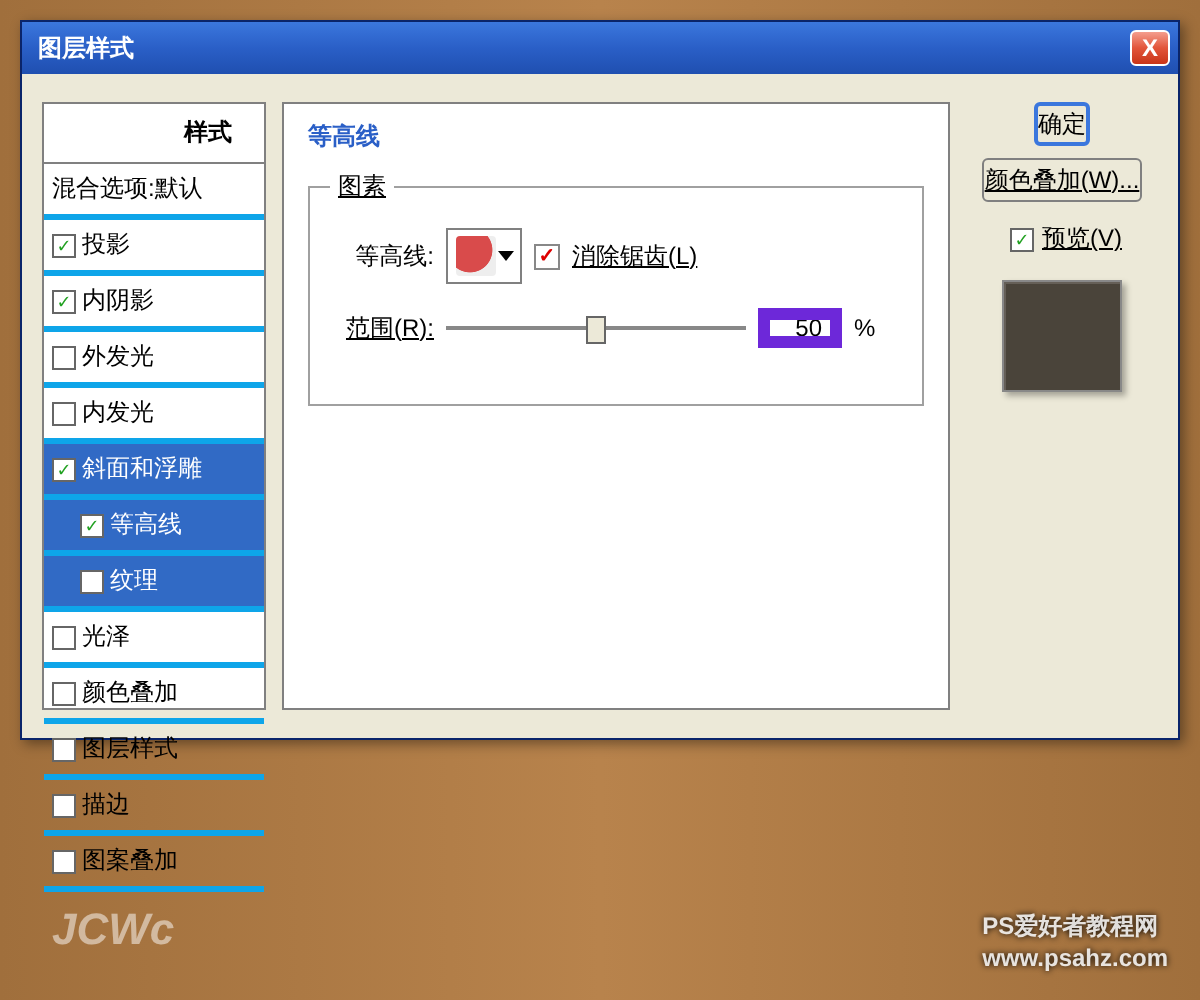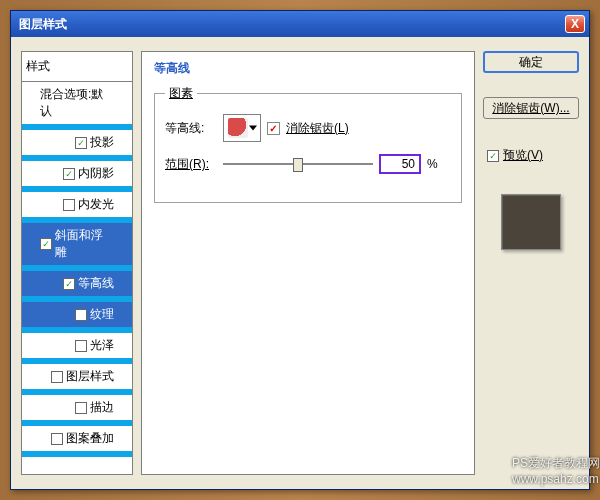--- a/index.html
+++ b/index.html
@@ -1,47 +1,47 @@
 <!DOCTYPE html>
 <html><head>
 <meta charset="utf-8">
 <style>
 * { box-sizing: border-box; margin: 0; padding: 0; font-family: "Microsoft YaHei", SimSun, sans-serif; font-size: 12px; }
 body { background: linear-gradient(90deg, #a06f3c 0%, #b8834c 50%, #a06f3c 100%); width: 600px; height: 500px; padding: 10px; position: relative; }
-.dialog { background: #ece9d8; border: 1px solid #0a246a; width: 580px; height: 480px; box-shadow: 2px 2px 6px rgba(0,0,0,0.4); }
+.dialog { background: #ece9d8; border: 1px solid #0a246a; width: 580px; height: 360px; box-shadow: 2px 2px 6px rgba(0,0,0,0.4); }
 .titlebar { background: linear-gradient(180deg, #3b77dd 0%, #2a5fc7 50%, #1f4fb0 100%); height: 26px; display: flex; align-items: center; justify-content: space-between; padding: 0 4px 0 8px; }
 .titlebar-text { color: #fff; font-weight: bold; }
 .close-btn { width: 20px; height: 18px; background: linear-gradient(180deg, #f49e8e 0%, #e2553a 50%, #c93418 100%); border: 1px solid #fff; border-radius: 3px; display: flex; align-items: center; justify-content: center; color: #fff; font-weight: bold; cursor: pointer; }
 .dialog-body { display: flex; padding: 14px 10px; gap: 8px; height: calc(100% - 26px); background: #ece9d8; }
 .styles-panel { width: 112px; border: 1px solid #808080; background: #fff; display: flex; flex-direction: column; }
-.styles-header { text-align: left; padding: 6px 4px; font-weight: normal; border-bottom: 1px solid #808080; }
-.style-item { padding: 4px 18px; border-bottom: 6px solid #0ea5e9; display: flex; align-items: center; gap: 3px; cursor: pointer; justify-content: flex-end; }
+.styles-header { text-align: right; padding: 6px 16px; font-weight: bold; border-bottom: 1px solid #808080; }
+.style-item { padding: 4px 4px; border-bottom: 3px solid #0ea5e9; display: flex; align-items: center; gap: 3px; cursor: pointer; }
 .style-item.selected { background: #316ac5; color: #fff; }
 .style-item.indent { padding-left: 18px; }
 .chk { width: 12px; height: 12px; border: 1px solid #666; background: #fff; display: inline-flex; align-items: center; justify-content: center; font-size: 9px; color: #21a121; }
 .main-panel { flex: 1; background: #fff; border: 1px solid #808080; padding: 8px 12px; }
 .main-title { color: #2a5fc7; font-weight: bold; margin-bottom: 8px; }
 fieldset { border: 1px solid #a0a0a0; padding: 12px 10px 16px 10px; }
 legend { padding: 0 4px; text-decoration: underline; }
 .row { display: flex; align-items: center; gap: 6px; margin-bottom: 12px; }
-.row label { width: 52px; }
+.row label { width: 52px; text-align: right; }
 .contour-picker { width: 38px; height: 28px; border: 1px solid #808080; background: #fff; display: flex; align-items: center; justify-content: center; position: relative; }
 .contour-picker::after { content: ""; position: absolute; right: 3px; top: 50%; transform: translateY(-50%); border-left: 4px solid transparent; border-right: 4px solid transparent; border-top: 5px solid #000; }
 .contour-swatch { width: 20px; height: 20px; background: radial-gradient(circle at 35% 35%, #d94b4b 60%, #eee 62%); border-radius: 2px; margin-right: 8px; }
 .chk-red { width: 13px; height: 13px; border: 1px solid #888; background: #fff; display: inline-flex; align-items: center; justify-content: center; color: #d00; font-size: 10px; font-weight: bold; }
 .slider { position: relative; width: 150px; height: 14px; }
 .slider-track { position: absolute; top: 6px; left: 0; right: 0; height: 2px; background: #888; }
 .slider-thumb { position: absolute; top: 1px; left: 50%; width: 10px; height: 14px; background: #ece9d8; border: 1px solid #666; transform: translateX(-50%); }
-.num-input { width: 42px; height: 20px; border: 2px solid #6d28d9; padding: 0 4px; text-align: right; }
-.right-panel { width: 96px; display: flex; flex-direction: column; gap: 24px; }
+.num-input { width: 42px; height: 20px; border: 6px solid #6d28d9; padding: 0 4px; text-align: right; }
+.right-panel { width: 96px; display: flex; flex-direction: column; gap: 6px; align-items: center; }
 .btn { height: 22px; background: #ece9d8; border: 1px solid #808080; border-radius: 3px; cursor: pointer; display: flex; align-items: center; justify-content: center; }
 .btn.primary { border: 2px solid #3b77dd; }
 .preview-row { display: flex; align-items: center; gap: 4px; margin-top: 4px; padding-left: 4px; }
 .preview-box { width: 60px; height: 56px; background: #4a443a; border: 1px solid #888; margin: 6px auto 0; box-shadow: 2px 2px 3px rgba(0,0,0,0.3), inset 1px 1px 0 rgba(255,255,255,0.15); }
-.watermark { position: absolute; bottom: 14px; right: 0; color: rgba(255,255,255,0.85); font-size: 13px; text-shadow: 0 0 3px #000; }
+.watermark { position: absolute; bottom: 14px; right: 16px; color: rgba(255,255,255,0.85); font-size: 13px; text-shadow: 0 0 3px #000; font-weight: bold; }
 .watermark2 { position: absolute; bottom: 22px; left: 26px; color: rgba(255,255,255,0.5); font-size: 22px; font-style: italic; font-weight: bold; pointer-events: none; }
 .u { text-decoration: underline; }
 </style>
 </head>
 <body>
 
 <div class="dialog">
   <div class="titlebar">
     <span class="titlebar-text">图层样式</span>
     <div class="close-btn">
@@ -58,37 +58,45 @@
       <div class="style-item">
           <span class="chk">✓</span>
           <span>投影</span>
         </div>
       <div class="style-item">
           <span class="chk">✓</span>
           <span>内阴影</span>
         </div>
       <div class="style-item">
           <span class="chk"></span>
+          <span>外发光</span>
+        </div>
+      <div class="style-item">
+          <span class="chk"></span>
           <span>内发光</span>
         </div>
       <div class="style-item selected">
           <span class="chk">✓</span>
           <span>斜面和浮雕</span>
         </div>
       <div class="style-item selected indent">
           <span class="chk">✓</span>
           <span>等高线</span>
         </div>
       <div class="style-item selected indent">
           <span class="chk"></span>
           <span>纹理</span>
         </div>
       <div class="style-item">
           <span class="chk"></span>
           <span>光泽</span>
+        </div>
+      <div class="style-item">
+          <span class="chk"></span>
+          <span>颜色叠加</span>
         </div>
       <div class="style-item">
           <span class="chk"></span>
           <span>图层样式</span>
         </div>
       <div class="style-item">
           <span class="chk"></span>
           <span>描边</span>
         </div>
       <div class="style-item">
@@ -119,21 +127,21 @@
           <span>%</span>
         </div>
       </fieldset>
     </div>
 
     <div class="right-panel">
       <div class="btn primary">
           <span>确定</span>
         </div>
       <div class="btn">
-          <span class="u">消除锯齿(W)...</span>
+          <span class="u">颜色叠加(W)...</span>
         </div>
       <div class="preview-row">
         <span class="chk">✓</span>
         <span class="u">预览(V)</span>
       </div>
       <div class="preview-box"></div>
     </div>
 
   </div>
 </div>

